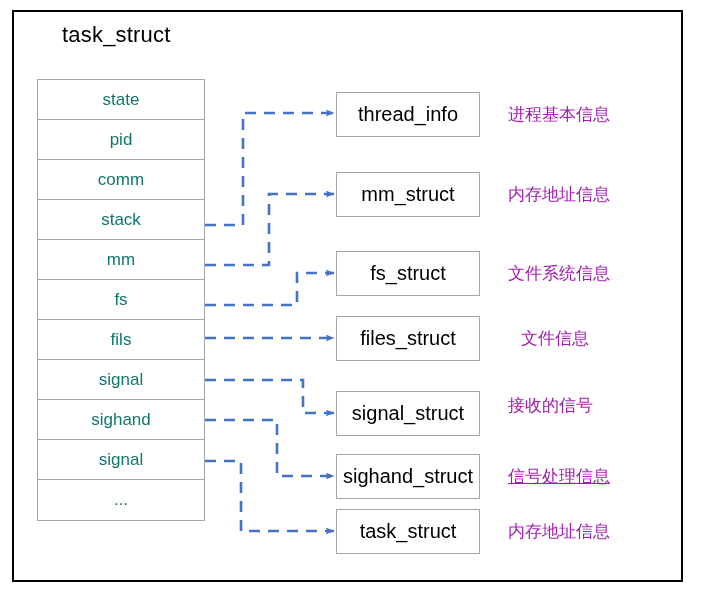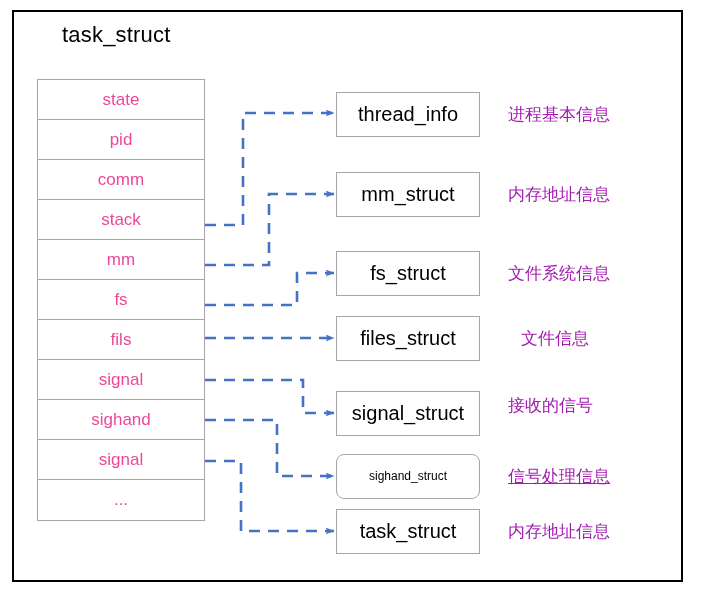--- a/index.html
+++ b/index.html
@@ -43,21 +43,21 @@
     width: 168px;
     border: 1px solid #a6a6a6;
     box-sizing: border-box;
     background: #ffffff;
   }
   .struct-row {
     height: 40px;
     line-height: 40px;
     text-align: center;
     font-size: 17px;
-    color: #ec4899;
+    color: #0f766e;
     border-bottom: 1px solid #a6a6a6;
     box-sizing: border-box;
     background: #ffffff;
   }
   .struct-row:last-child {
     border-bottom: none;
   }
   
   .target-box {
     position: absolute;
@@ -65,21 +65,21 @@
     height: 45px;
     border: 1px solid #a6a6a6;
     box-sizing: border-box;
     background: #ffffff;
     text-align: center;
     font-size: 20px;
     color: #000000;
     line-height: 43px;
     white-space: nowrap;
   }
-  .target-box.narrowtext { font-size: 12px; border-radius: 8px; }
+  .target-box.narrowtext { font-size: 20px; }
   
   .annotation {
     position: absolute;
     left: 508px;
     font-size: 17px;
     color: #a21caf;
     white-space: nowrap;
   }
   #connectors {
     position: absolute;

